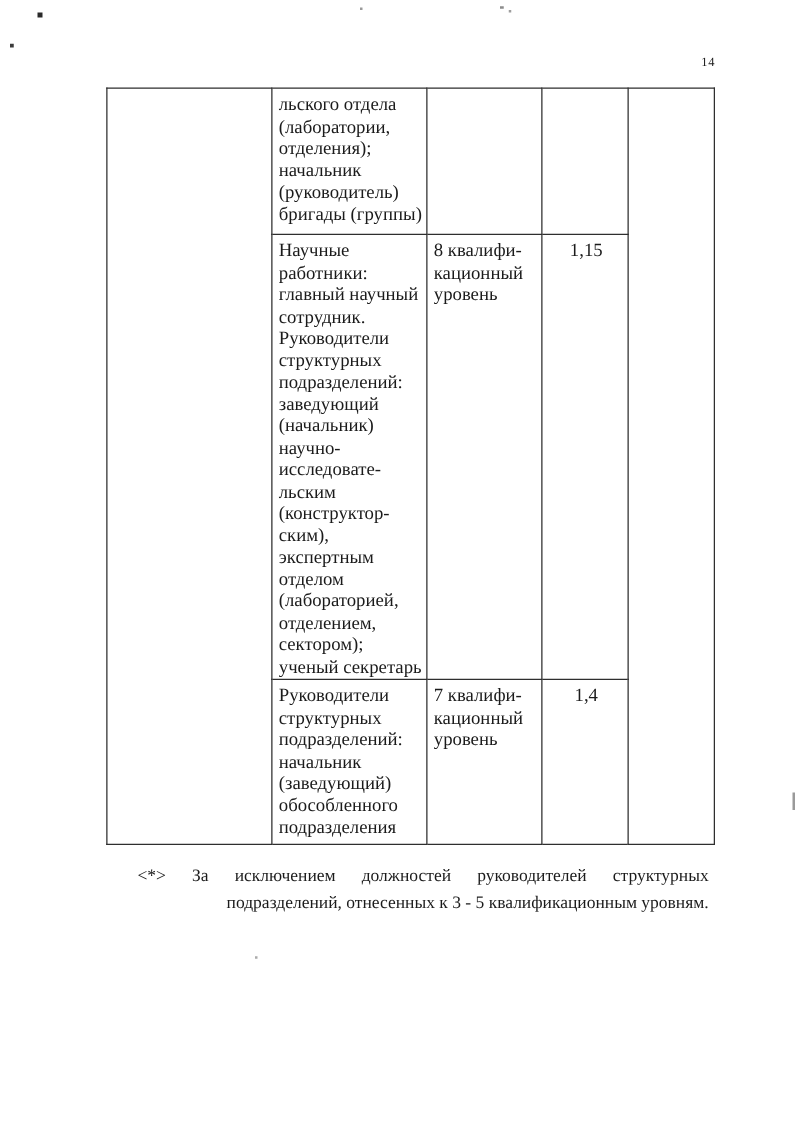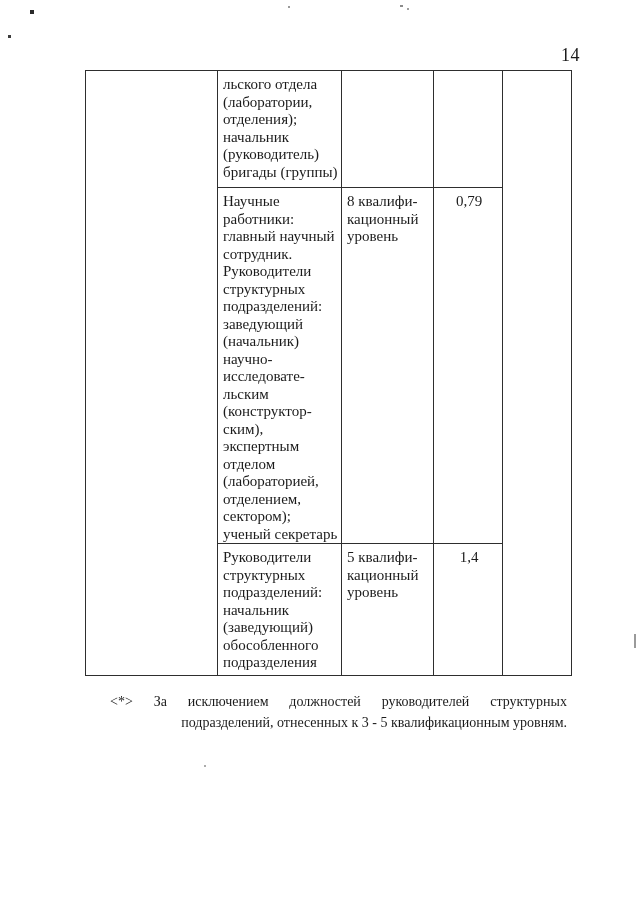--- a/index.html
+++ b/index.html
@@ -13,21 +13,21 @@
     height: 905px;
     background: #ffffff;
     font-family: "Liberation Serif", serif;
     color: #1b1b1b;
     overflow: hidden;
   }
   .page-number {
     position: absolute;
     top: 45px;
     left: 561px;
-    font-size: 18px;
+    font-size: 10px;
     letter-spacing: 0.5px;
   }
   table.doc-table {
     position: absolute;
     left: 85px;
     top: 70px;
     width: 486px;
     border-collapse: collapse;
     table-layout: fixed;
   }
@@ -126,31 +126,31 @@
 ским),
 экспертным
 отделом
 (лабораторией,
 отделением,
 сектором);
 ученый секретарь</td>
         <td>8 квалифи-
 кационный
 уровень</td>
-        <td class="coef">0,79</td>
+        <td class="coef">1,15</td>
       </tr>
       <tr style="height:132px;">
         <td>Руководители
 структурных
 подразделений:
 начальник
 (заведующий)
 обособленного
 подразделения</td>
-        <td>5 квалифи-
+        <td>7 квалифи-
 кационный
 уровень</td>
         <td class="coef">1,4</td>
       </tr>
     </tbody>
   </table>
 
   <div class="footnote">
     <div class="fn-line1">&lt;*&gt; За исключением должностей руководителей структурных</div>
     <div class="fn-line2">подразделений, отнесенных к 3 - 5 квалификационным уровням.</div>

